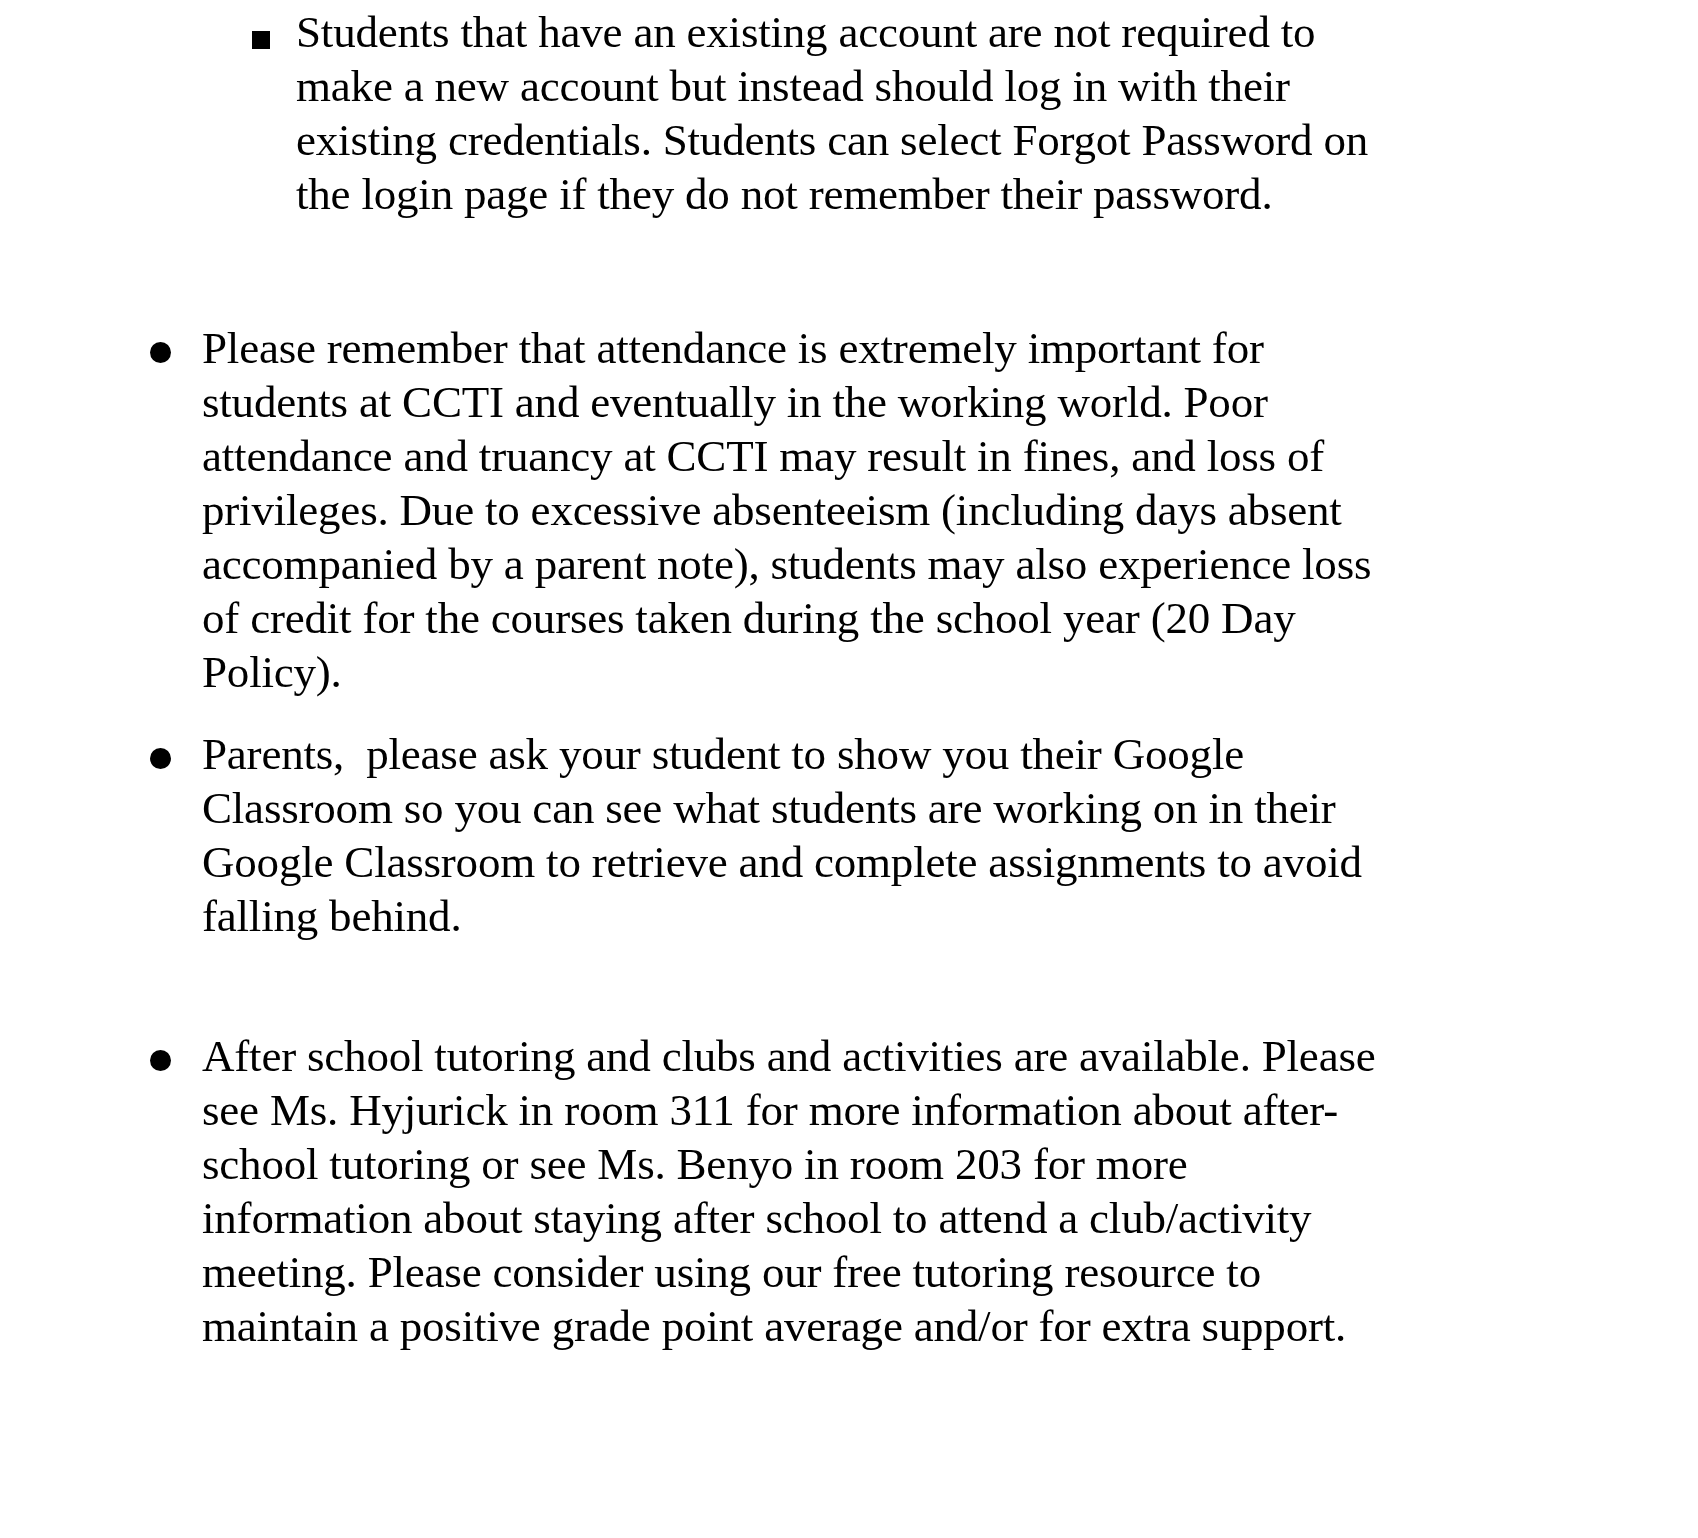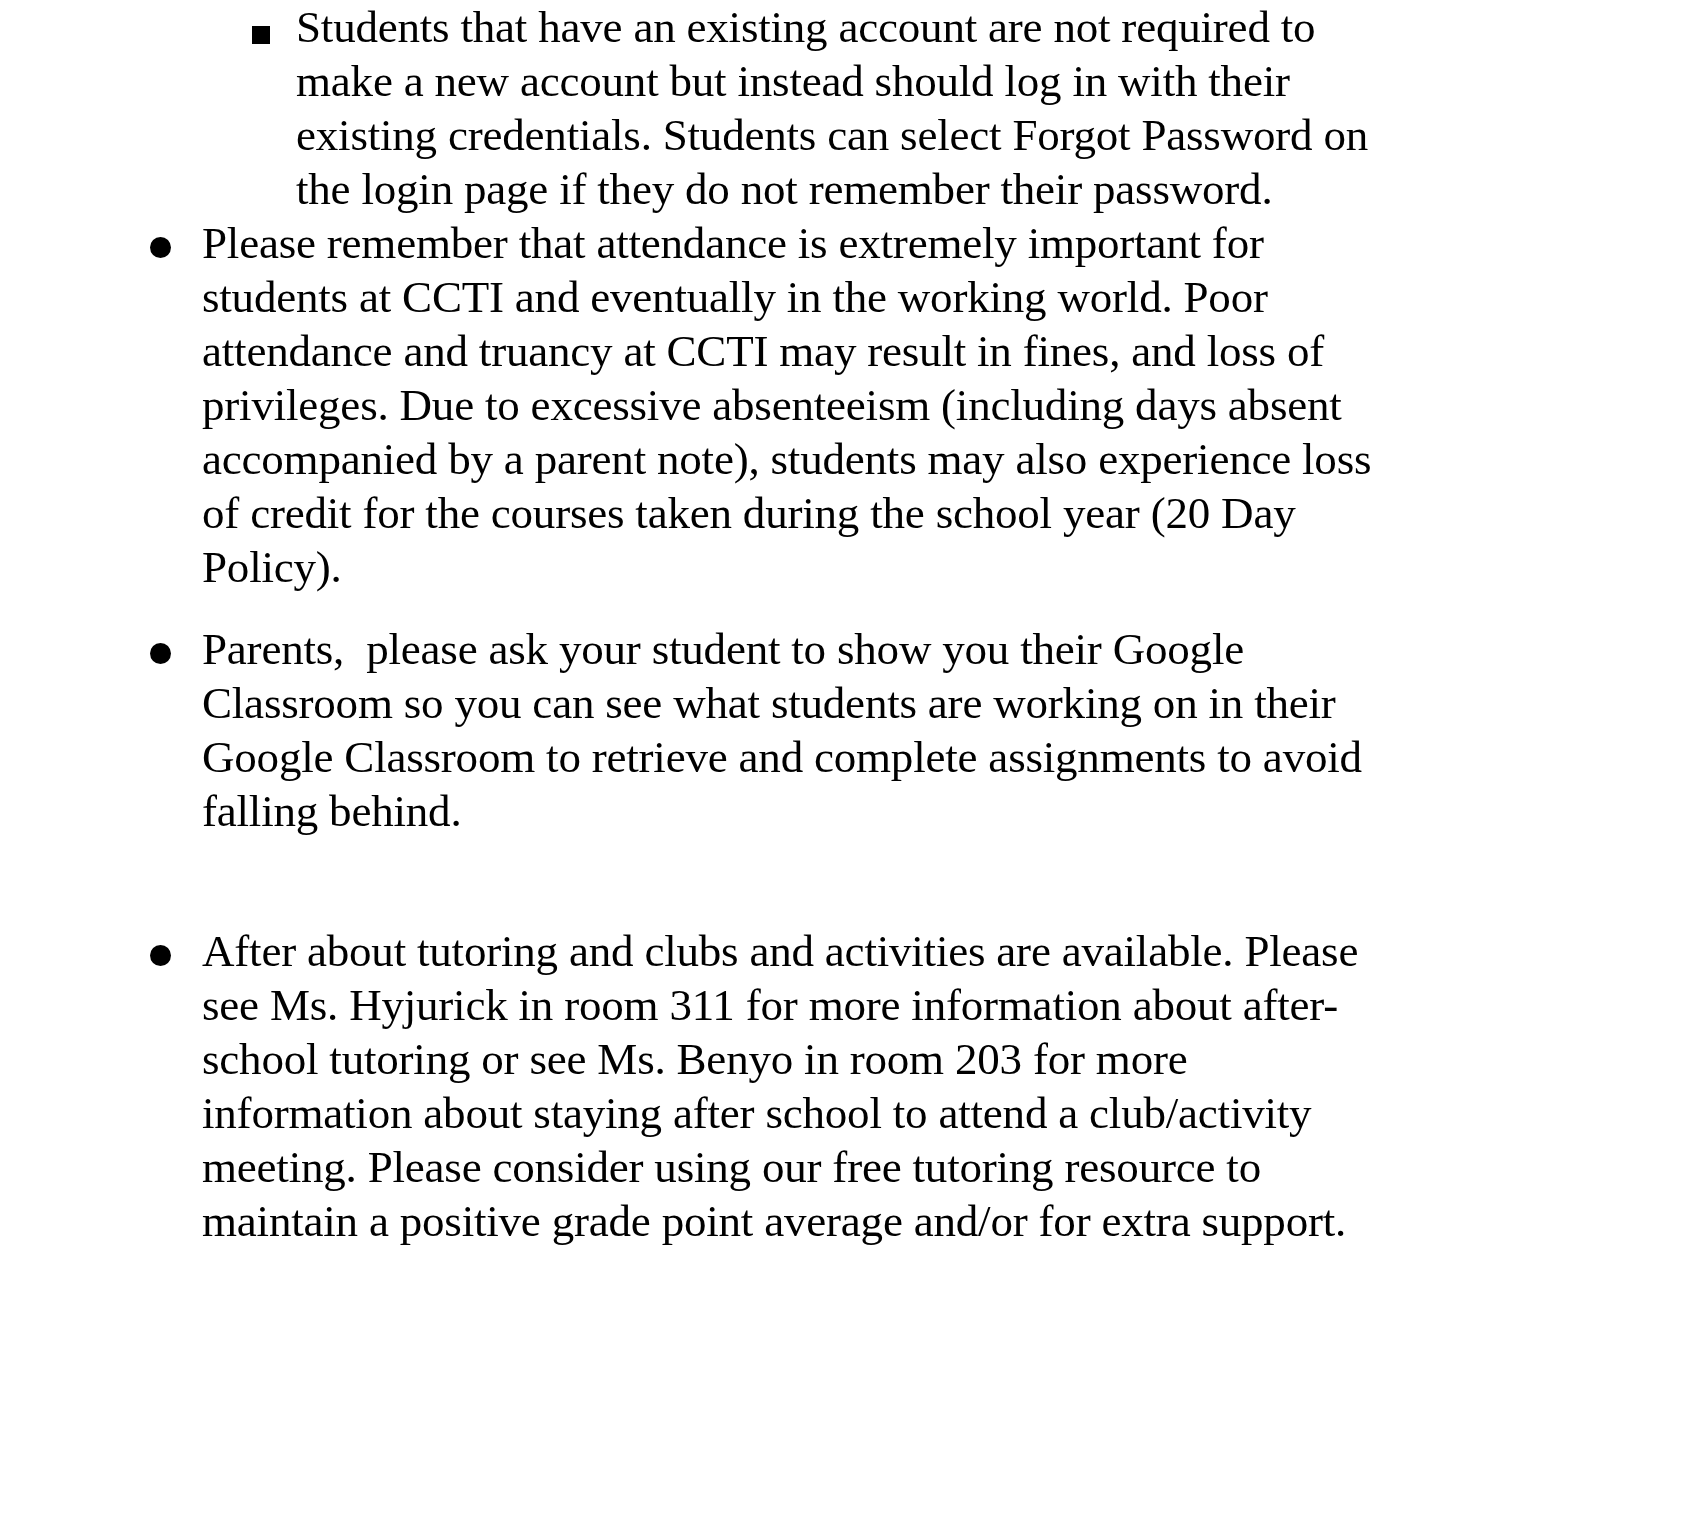--- a/index.html
+++ b/index.html
@@ -8,20 +8,21 @@
     background: #ffffff;
   }
   body {
     width: 1698px;
     height: 1538px;
     overflow: hidden;
     font-family: "Liberation Serif", serif;
     color: #000000;
   }
   .page {
+    padding-top: 5px;
   }
   .item {
     display: flex;
     align-items: flex-start;
   }
   .item.level-1 { margin-left: 150px; }
   .item.level-2 { margin-left: 252px; }
   .marker {
     flex: 0 0 auto;
     background: #000000;
@@ -41,21 +42,21 @@
   .level-1 .text { margin-left: 31px; }
   .level-2 .text { margin-left: 26px; }
   .text {
     font-size: 45px;
     line-height: 54px;
     letter-spacing: -0.2px;
   }
   .line {
     white-space: pre; 
   }
-  .gap-a { }
+  .gap-a { margin-top: 100px; }
   .gap-b { margin-top: 28px; }
   .gap-c { margin-top: 86px; }
 </style>
 </head>
 <body>
 
 <div class="page">
 
   <section class="item level-2">
     <span class="marker square"></span>
@@ -86,21 +87,21 @@
       <div class="line">Parents,  please ask your student to show you their Google</div>
       <div class="line">Classroom so you can see what students are working on in their</div>
       <div class="line">Google Classroom to retrieve and complete assignments to avoid</div>
       <div class="line">falling behind.</div>
     </div>
   </section>
 
   <section class="item level-1 gap-c">
     <span class="marker disc"></span>
     <div class="text">
-      <div class="line">After about tutoring and clubs and activities are available. Please</div>
+      <div class="line">After school tutoring and clubs and activities are available. Please</div>
       <div class="line">see Ms. Hyjurick in room 311 for more information about after-</div>
       <div class="line">school tutoring or see Ms. Benyo in room 203 for more</div>
       <div class="line">information about staying after school to attend a club/activity</div>
       <div class="line">meeting. Please consider using our free tutoring resource to</div>
       <div class="line">maintain a positive grade point average and/or for extra support.</div>
     </div>
   </section>
 
 </div>
 

